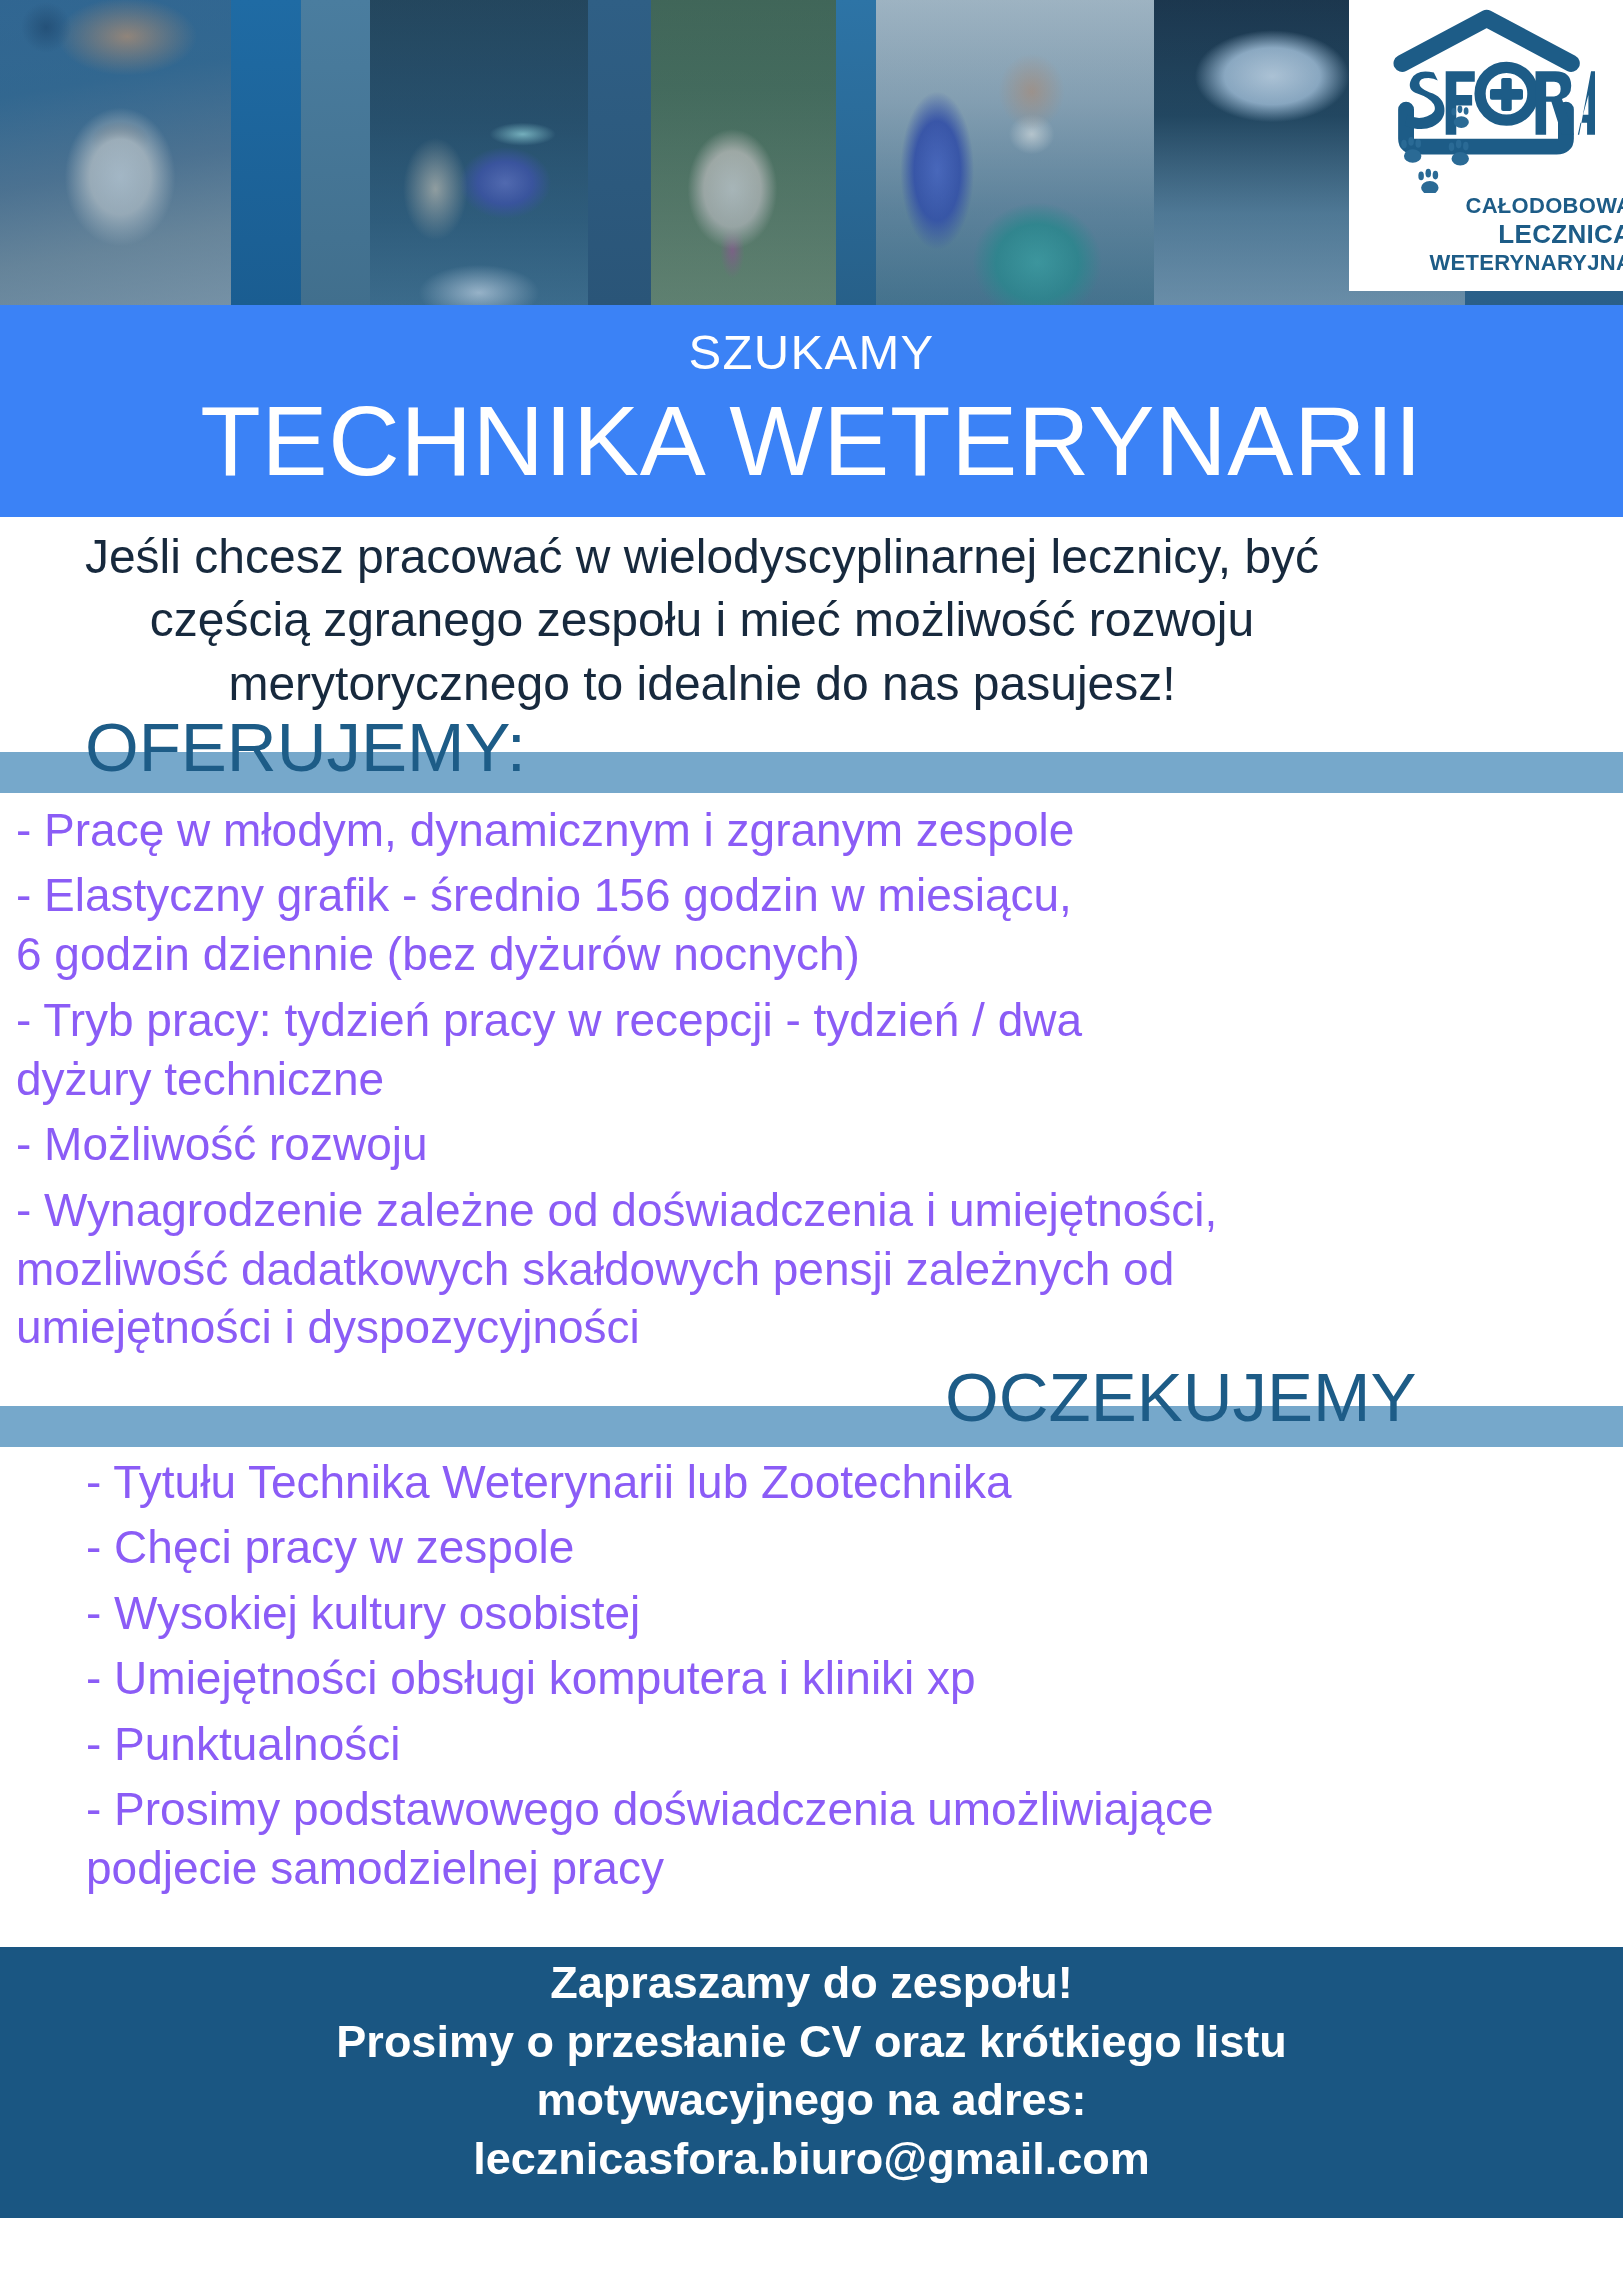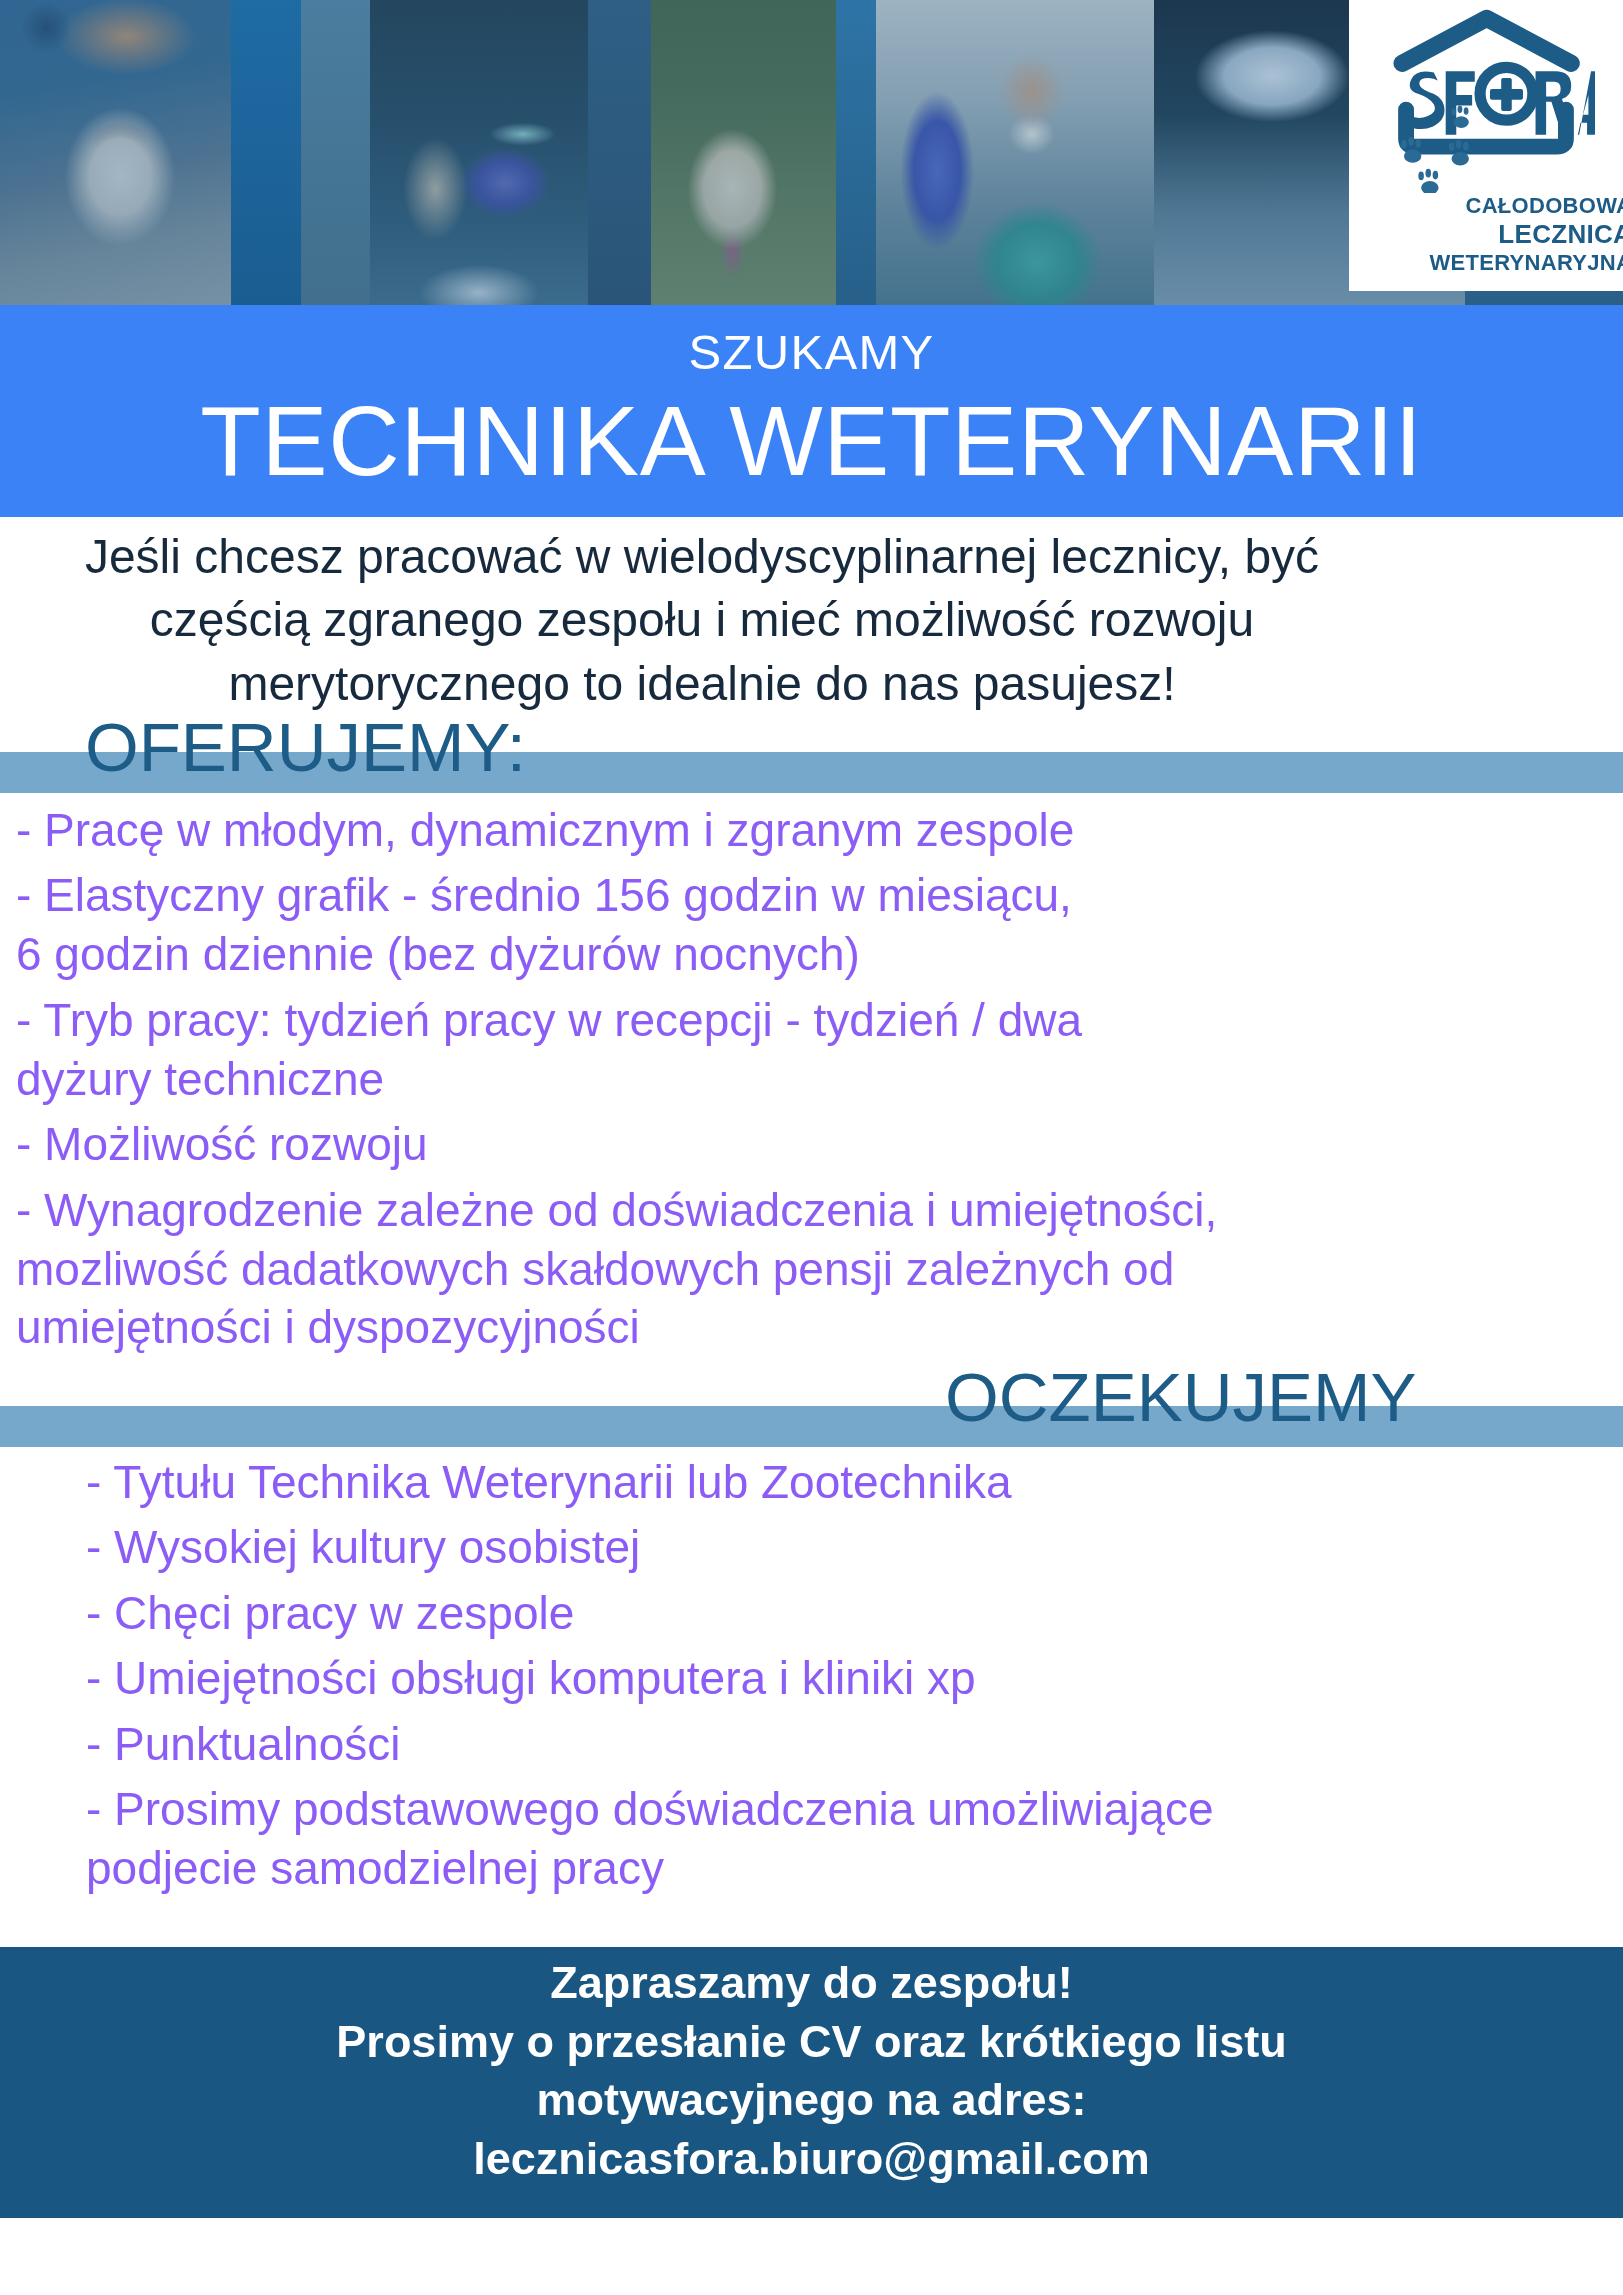--- a/index.html
+++ b/index.html
@@ -351,22 +351,22 @@
     <div class="list-item">- Możliwość rozwoju</div>
     <div class="list-item">- Wynagrodzenie zależne od doświadczenia i umiejętności,
 mozliwość dadatkowych skałdowych pensji zależnych od
 umiejętności i dyspozycyjności</div>
   </div>
 
   <div class="band band-expect"></div>
   <div class="section-title title-expect">OCZEKUJEMY</div>
   <div class="list list-expect">
     <div class="list-item">- Tytułu Technika Weterynarii lub Zootechnika</div>
+    <div class="list-item">- Chęci pracy w zespole</div>
     <div class="list-item">- Wysokiej kultury osobistej</div>
-    <div class="list-item">- Chęci pracy w zespole</div>
     <div class="list-item">- Umiejętności obsługi komputera i kliniki xp</div>
     <div class="list-item">- Punktualności</div>
     <div class="list-item">- Prosimy podstawowego doświadczenia umożliwiające
 podjecie samodzielnej pracy</div>
   </div>
 
   <div class="footer">
     <div class="footer-line">Zapraszamy do zespołu!</div>
     <div class="footer-line">Prosimy o przesłanie CV oraz krótkiego listu</div>
     <div class="footer-line">motywacyjnego na adres:</div>

